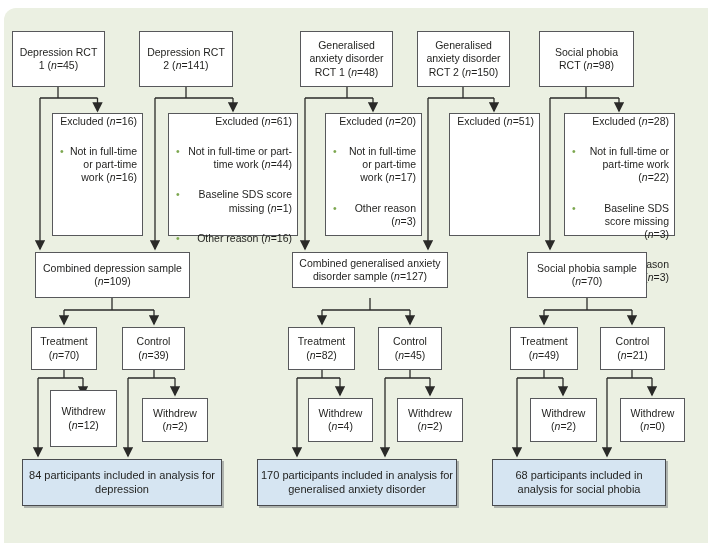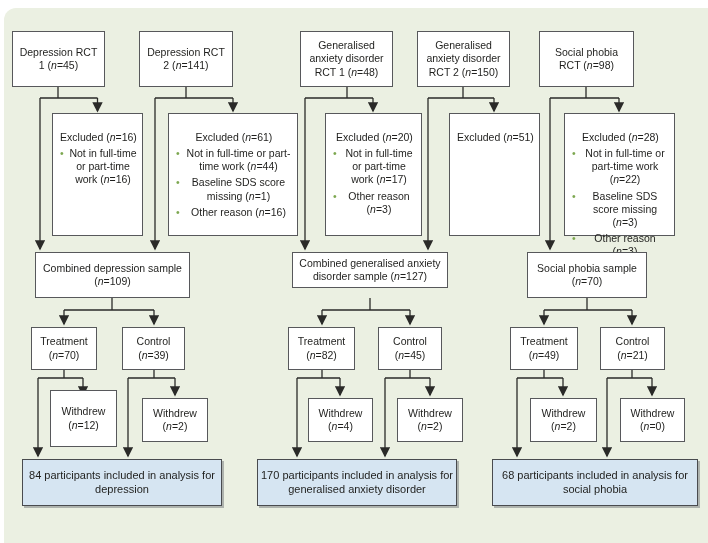--- a/index.html
+++ b/index.html
@@ -17,24 +17,24 @@
   .wires .w { fill:none; stroke:var(--line-color,#2a2a28); stroke-width:1.3; }
   .wires marker path { fill:var(--line-color,#2a2a28); }
   .box {
     position:absolute; box-sizing:border-box; background:#fff;
     border:1.2px solid var(--box-border,#57585b);
     display:flex; align-items:center; justify-content:center;
     text-align:center; padding:2px 3px;
   }
   .box i { font-style:italic; }
   .excluded {
-    display:block; text-align:center; padding:17px 5px 6px 7px;
+    display:block; text-align:right; padding:1px 5px 6px 7px;
   }
   .ex-list { margin:2px 0 0; padding:0; list-style:none; }
-  .ex-list li { position:relative; padding-left:9px; margin-top:3px; }
+  .ex-list li { position:relative; padding-left:9px; margin-top:17px; }
   .ex-list li::before {
     content:"\2022"; position:absolute; left:0; top:0;
     color:var(--bullet-color,#7ca74f);
   }
   .analysis {
     background:var(--highlight-bg,#d6e5f2); border-color:#494b4f;
     box-shadow:2px 2px 0 rgba(100,105,110,0.45);
     font-size:11px;
   }
 </style>
@@ -217,15 +217,15 @@
 <div class="box" style="left:620px;top:398px;width:65px;height:44px">
     <span>Withdrew (<i>n</i>=0)</span>
   </div>
 
 <div class="box analysis" style="left:22px;top:459px;width:200px;height:47px">
     <span>84 participants included in analysis for depression</span>
   </div>
 <div class="box analysis" style="left:257px;top:459px;width:200px;height:47px">
     <span>170 participants included in analysis for generalised anxiety disorder</span>
   </div>
-<div class="box analysis" style="left:492px;top:459px;width:206px;height:47px">
+<div class="box analysis" style="left:492px;top:459px;width:174px;height:47px">
     <span>68 participants included in analysis for social phobia</span>
   </div>
 
 </body></html>

